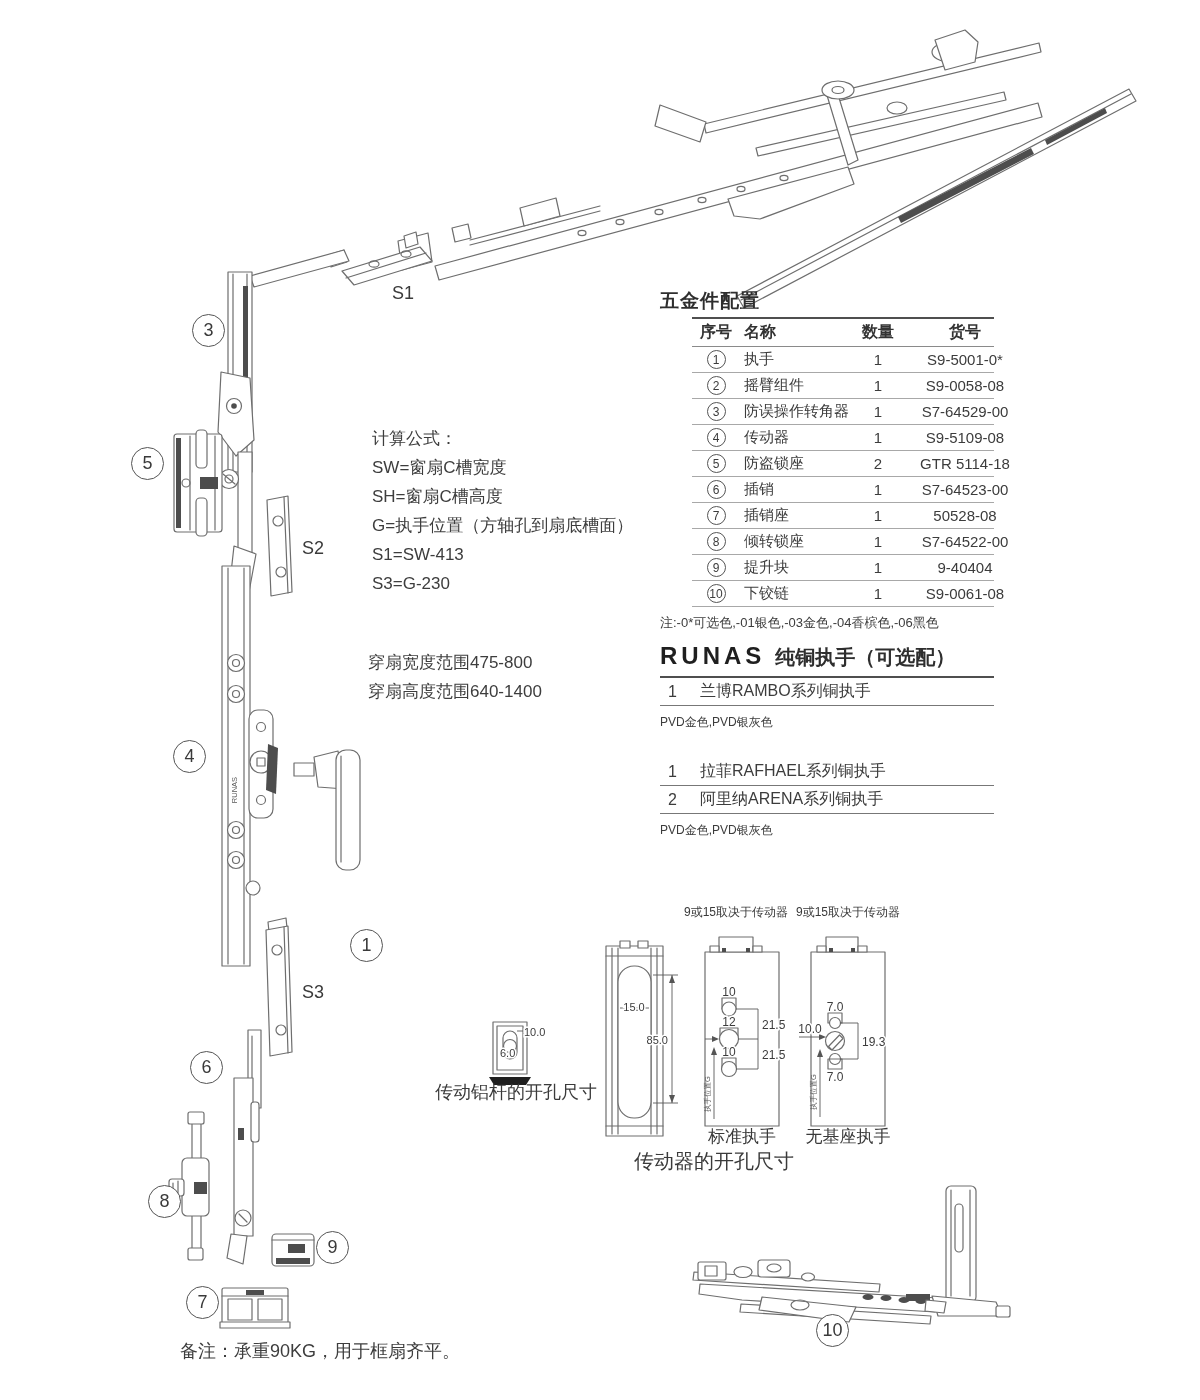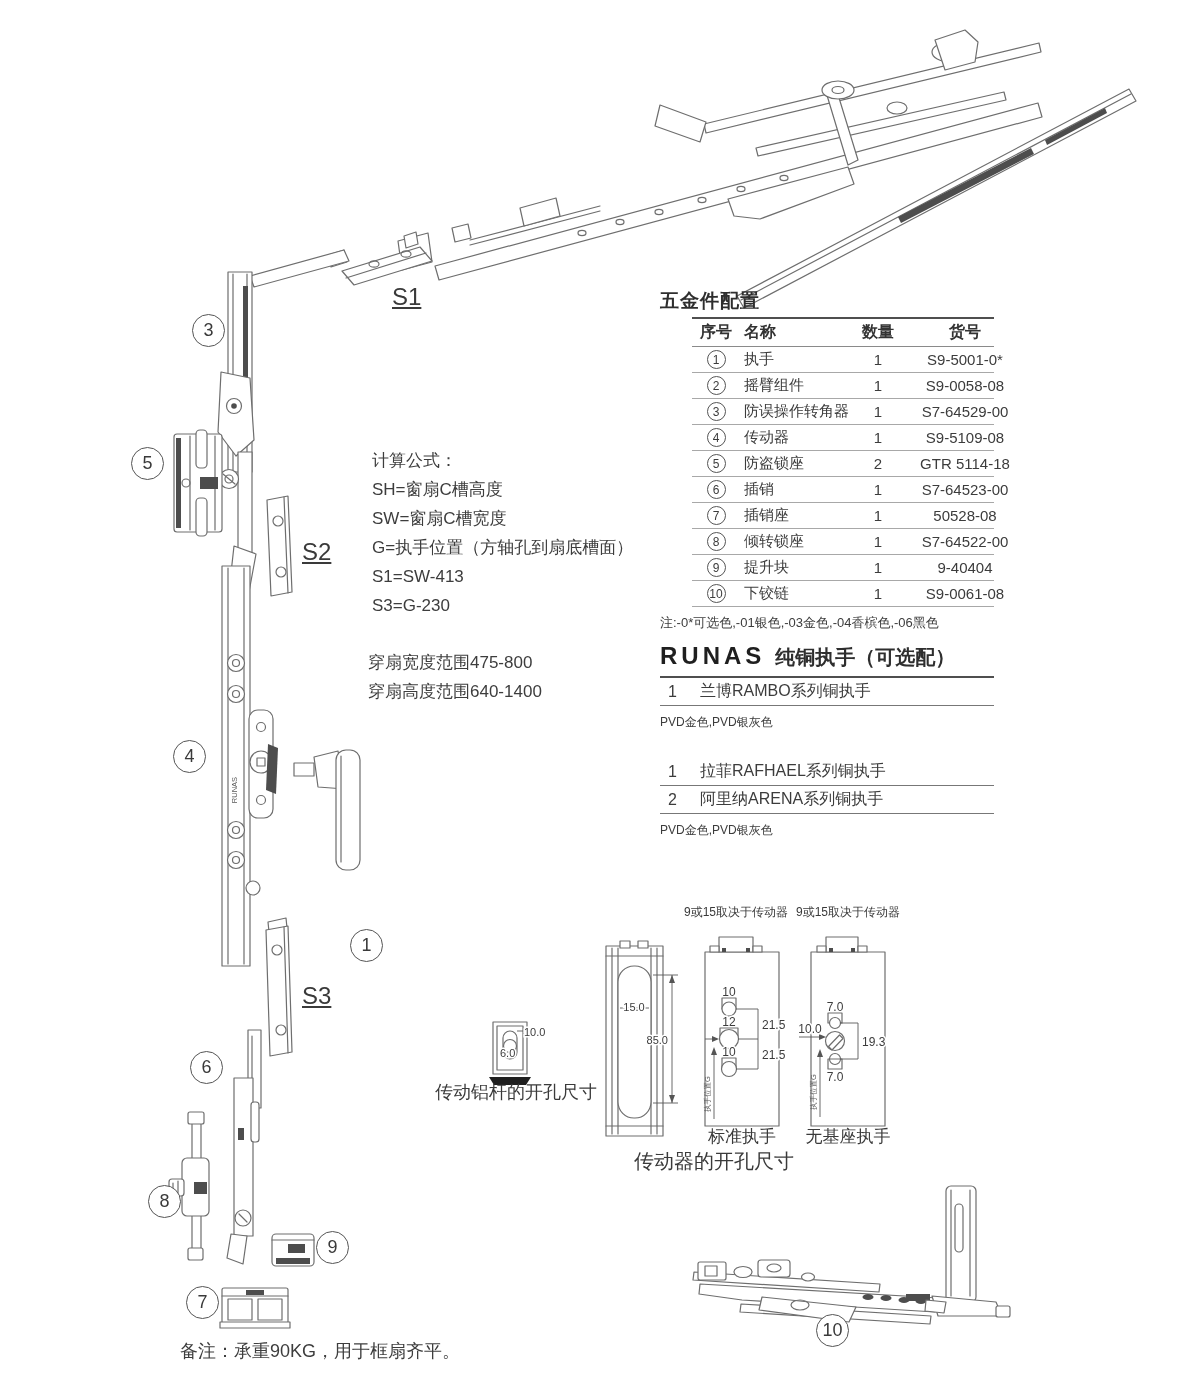--- a/index.html
+++ b/index.html
@@ -19,21 +19,21 @@
   #art .dtx2{font-size:12px;paint-order:stroke;stroke:#ffffff;stroke-width:3px;fill:#3c3c3c;}
   #art .micro{font-size:7.5px;fill:#5a5a5a;}
   #art .lbl{font-size:18px;fill:#3a3a3a;}
   #art .lbl-lg{font-size:20px;fill:#3a3a3a;}
   #art .lbl-md{font-size:17px;fill:#3a3a3a;}
   #art .capnote{font-size:12px;fill:#3a3a3a;}
 
   .balloon{position:absolute;width:33px;height:33px;border:1.8px solid #555;border-radius:50%;
     background:#fff;display:flex;align-items:center;justify-content:center;
     font-size:18px;color:#3a3a3a;box-sizing:border-box;}
-  .slabel{position:absolute;font-size:24px;color:#3a3a3a;text-decoration:underline;}
+  .slabel{position:absolute;font-size:18px;color:#3a3a3a;}
 
   .textblock{position:absolute;font-size:17px;line-height:29px;color:#3d3d3d;white-space:nowrap;}
 
   .right-col{position:absolute;left:660px;top:288px;width:334px;}
   .sec{position:absolute;left:0;width:334px;}
   .tbl-title{font-size:19px;font-weight:700;color:#2e2e2e;letter-spacing:1px;height:29px;}
   .tbl{border-top:2px solid #4f4f4f;margin-left:32px;}
   .thead,.trow{display:grid;grid-template-columns:48px 112px 52px 122px;align-items:center;}
   .thead{height:27px;border-bottom:1.5px solid #8a8a8a;font-size:16px;font-weight:700;color:#333;}
   .trow{height:25px;border-bottom:1px solid #a8a8a8;font-size:15px;}
@@ -341,24 +341,24 @@
       <span>7</span>
     </div>
   <div class="balloon" style="left:816px;top:1314px;">
       <span>10</span>
     </div>
 
   <div class="slabel" style="left:392px;top:283px;">S1</div>
   <div class="slabel" style="left:302px;top:538px;">S2</div>
   <div class="slabel" style="left:302px;top:982px;">S3</div>
 
-  <div class="textblock" style="left:372px;top:446px;">
+  <div class="textblock" style="left:372px;top:424px;">
     <div>计算公式：</div>
+    <div>SW=窗扇C槽宽度</div>
     <div>SH=窗扇C槽高度</div>
-    <div>SW=窗扇C槽宽度</div>
     <div>G=执手位置（方轴孔到扇底槽面）</div>
     <div>S1=SW-413</div>
     <div>S3=G-230</div>
   </div>
 
   <div class="textblock" style="left:368px;top:648px;">
     <div>穿扇宽度范围475-800</div>
     <div>穿扇高度范围640-1400</div>
   </div>
 

